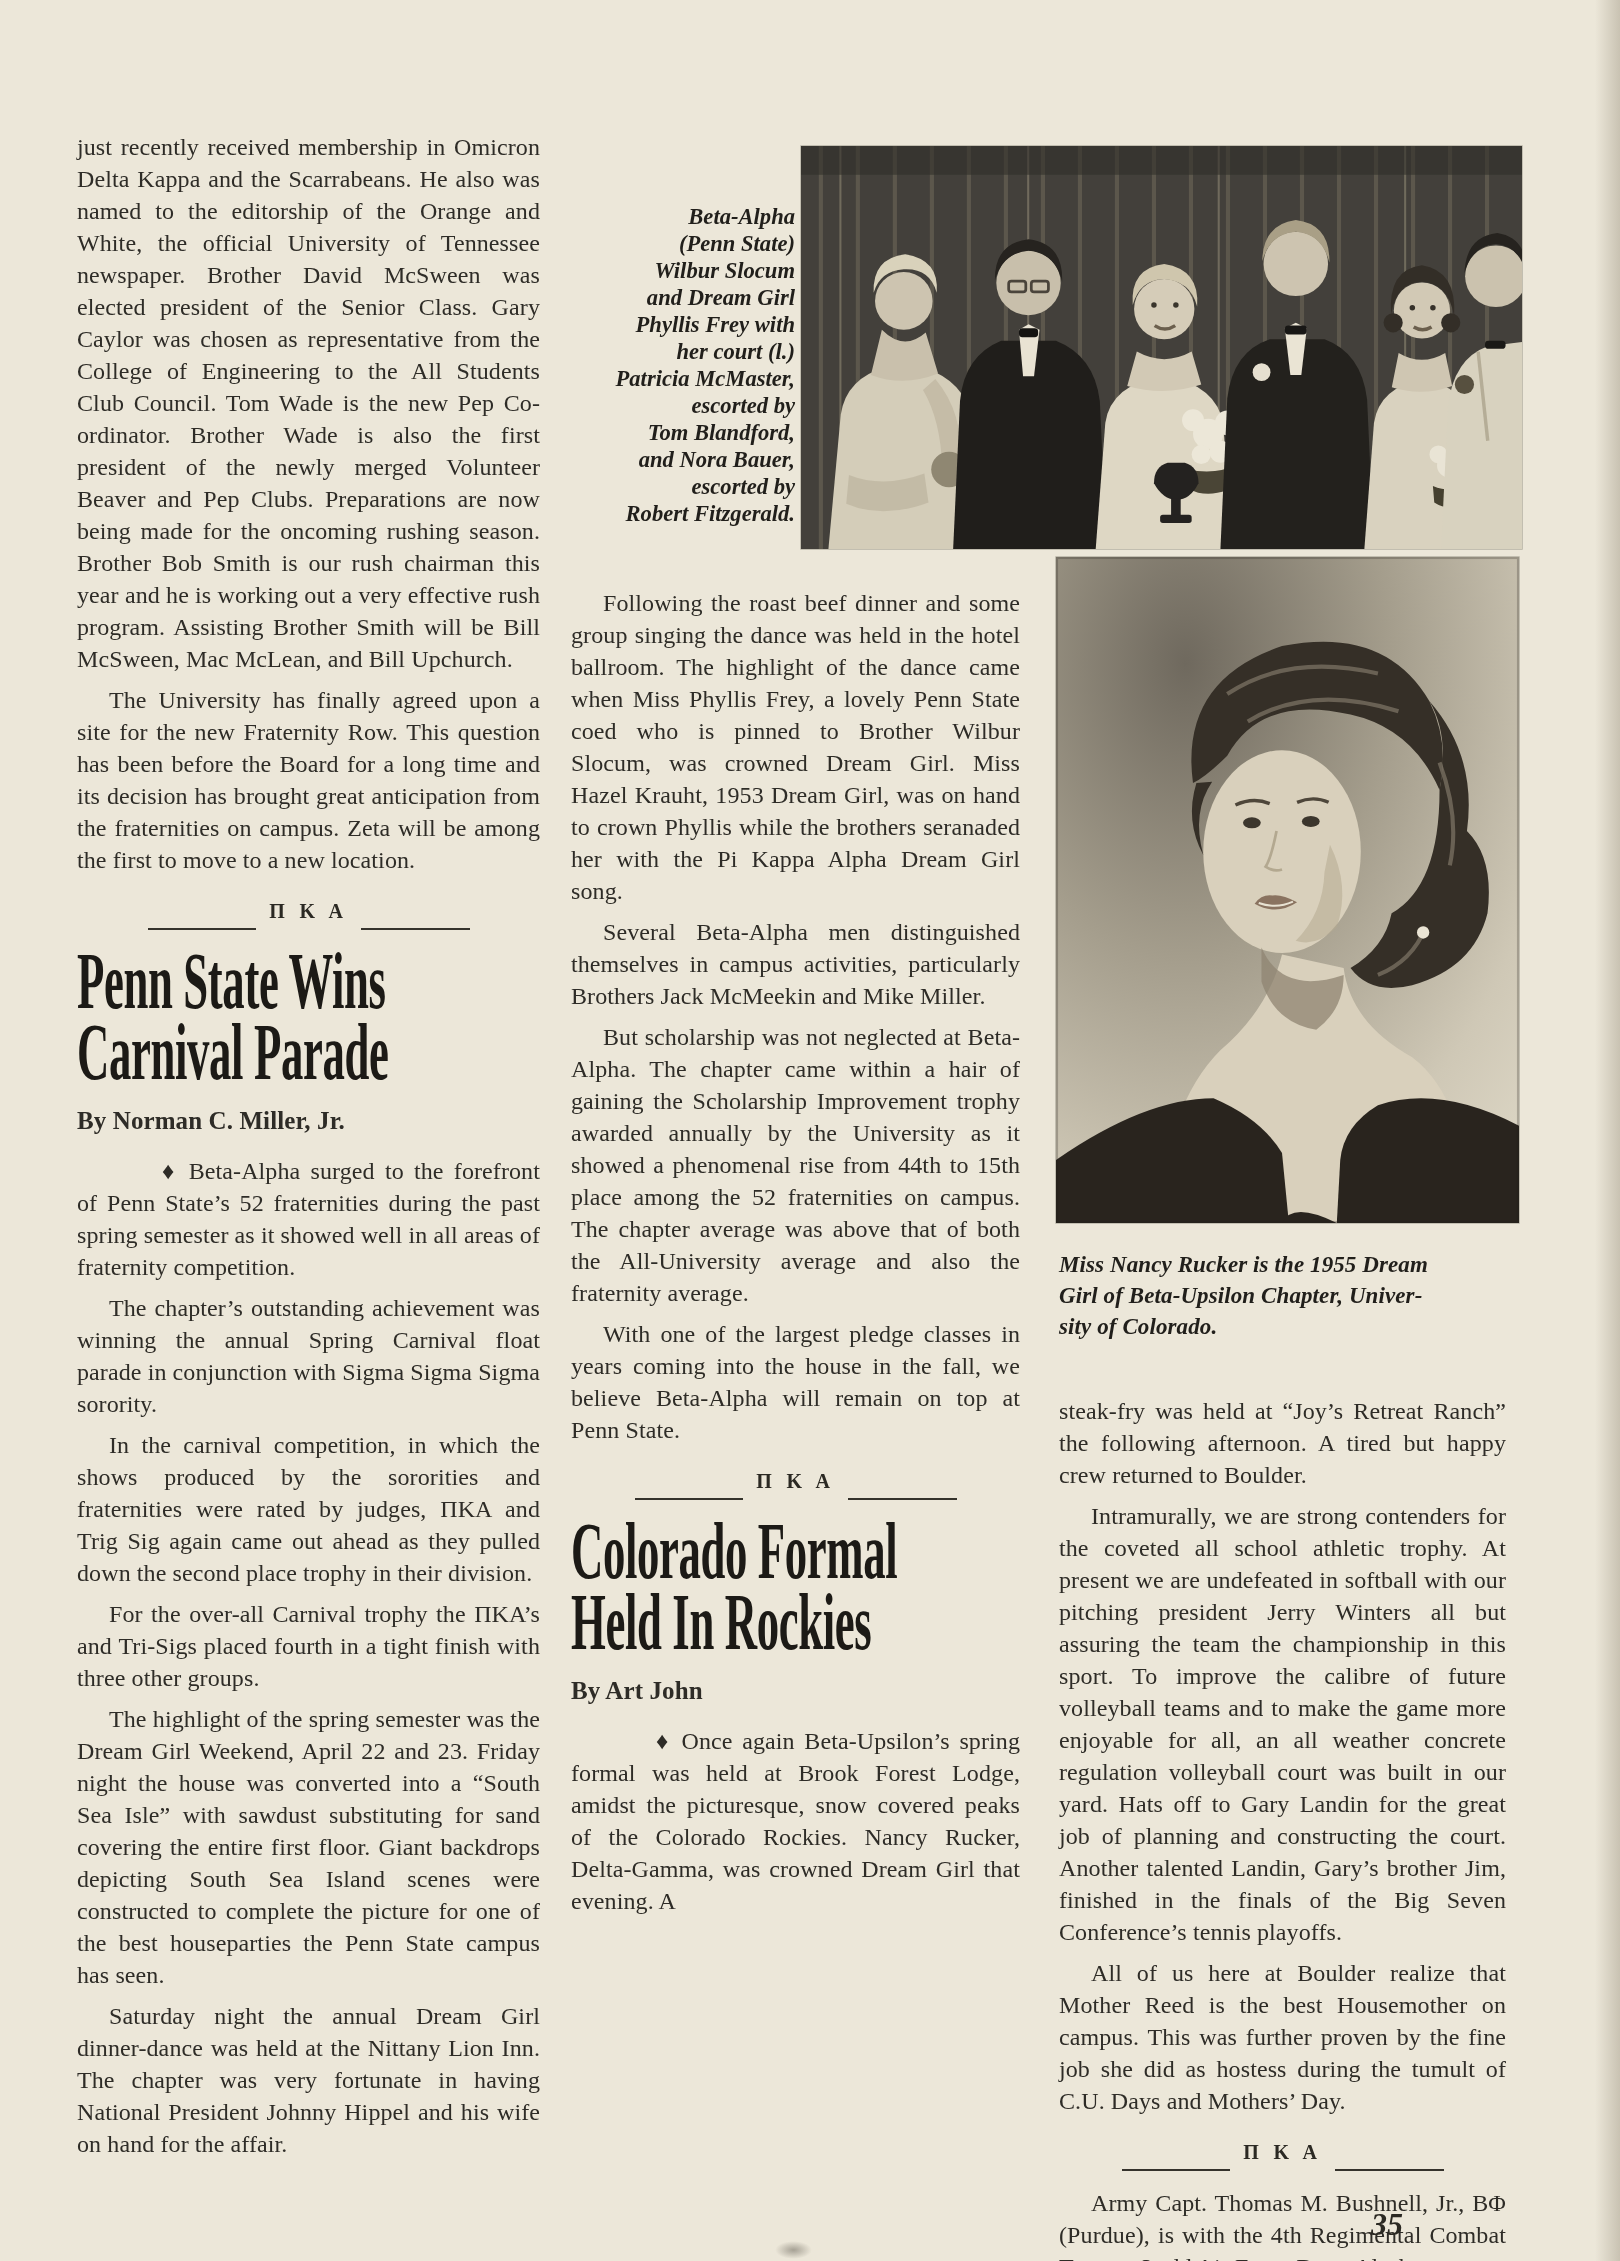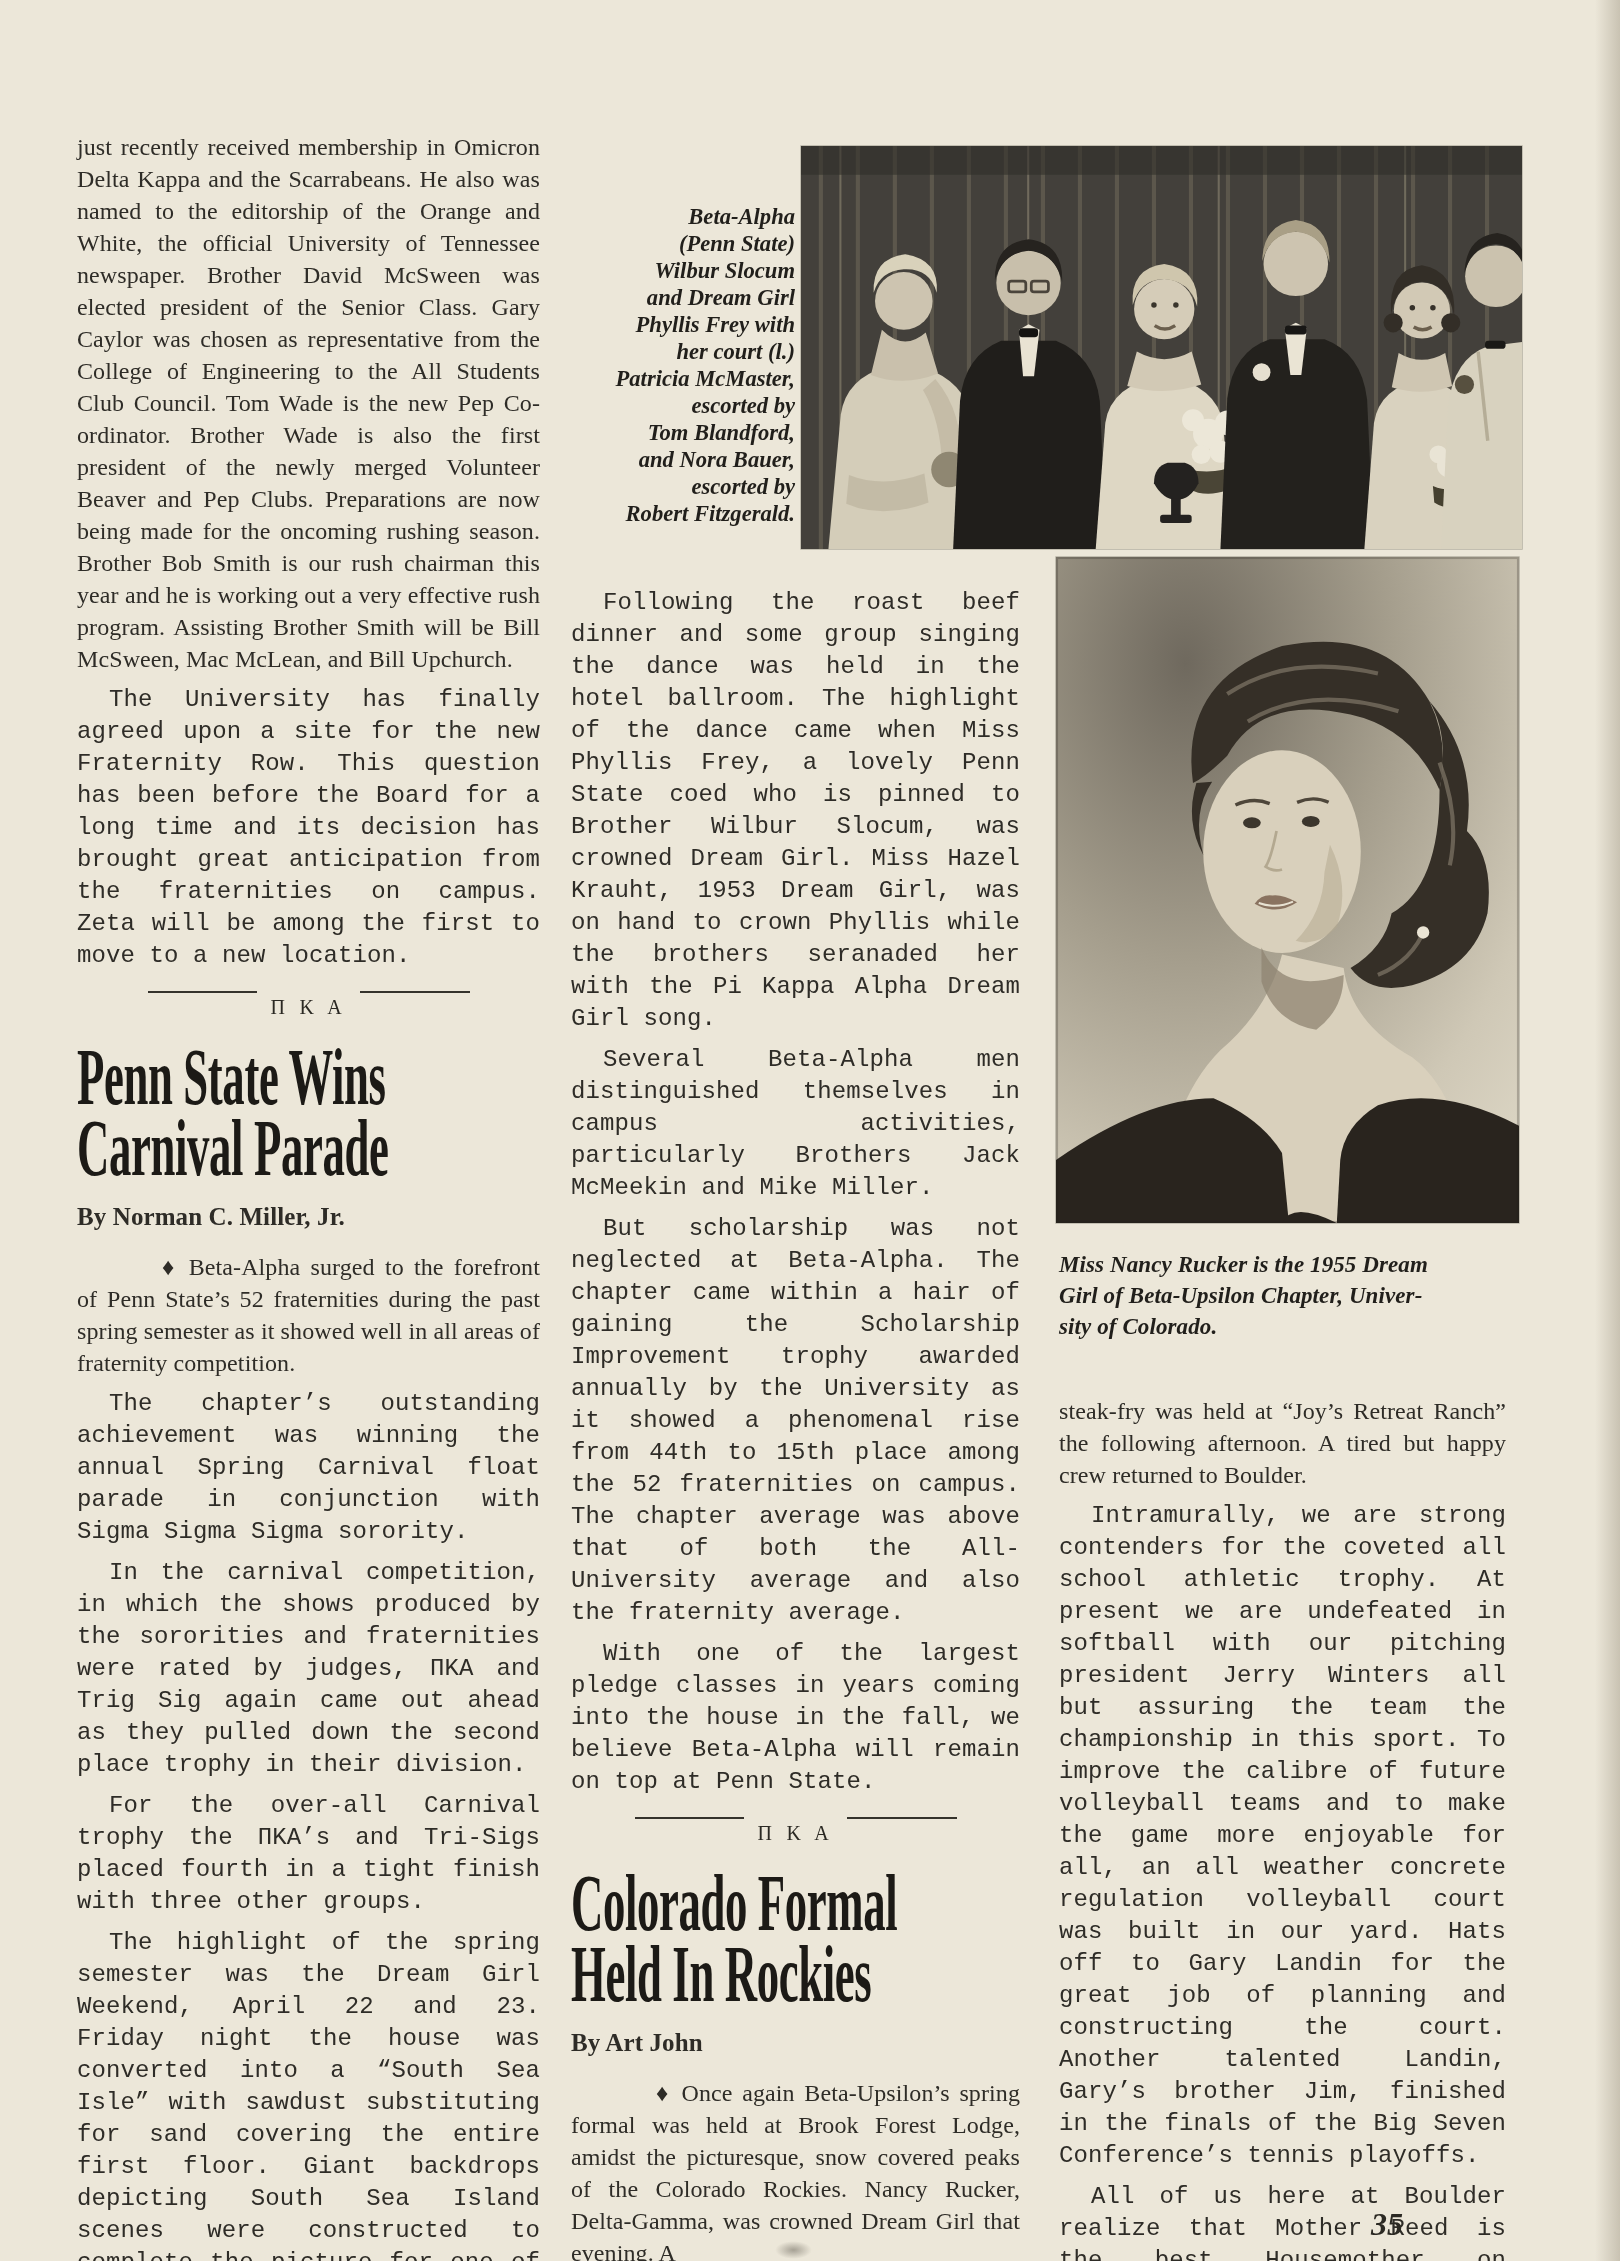--- a/index.html
+++ b/index.html
@@ -2,28 +2,28 @@
 <html lang="en" style="font-size:11px"><head>
 <meta charset="utf-8">
 <style>
   html,body{margin:0;padding:0;background:#8d8779;}
   .page{
     position:relative;width:1620px;height:2261px;background:#ece7d9;
     font-family:"Liberation Serif","DejaVu Serif",serif;color:#2e2c27;overflow:hidden;
   }
   .col{position:absolute;text-align:justify;font-size:24px;line-height:32px;letter-spacing:0.1px;}
   .col p{margin:8px 0 9px 0;}
-  p.ind{text-indent:32px;font-family:Liberation Mono, monospace;}
+  p.ind{text-indent:32px;}
   p.bullet{text-indent:85px;}
   .head{
     font-weight:bold;font-size:80px;line-height:71px;letter-spacing:-0.7px;
     white-space:nowrap;transform:scaleX(0.56);transform-origin:0 50%;color:#1c1a16;margin:0;
   }
   .byline{font-weight:bold;font-size:25px;text-align:left;margin:16.5px 0 18px 0;}
-  .divider{display:flex;align-items:flex-start;gap:13.7px;width:322px;margin:19px auto 16.5px auto;}
+  .divider{display:flex;align-items:flex-end;gap:13.7px;width:322px;margin:19px auto 16.5px auto;font-weight:bold;}
   .divider .rule{flex:1;border-top:2.1px solid #35332c;height:0;}
   .divider .lbl{font-size:20px;letter-spacing:4.8px;white-space:nowrap;padding-bottom:2.7px;color:#2b2923;}
   .caption{font-style:italic;font-weight:bold;color:#211f1b;}
   #caption1{position:absolute;left:566px;top:203px;width:229px;font-size:22.6px;line-height:27px;text-align:right;}
   .cap2block{font-size:23px;line-height:31px;text-align:left;margin-bottom:53px;}
   .photo{position:absolute;box-shadow:0 0 0 0.7px rgba(70,64,52,.35);}
   .photo svg{display:block;width:100%;height:100%;}
   #pageno{position:absolute;left:1371px;top:2206px;font-size:32px;font-style:italic;font-weight:bold;color:#2b2923;}
   #edge-shadow{position:absolute;right:0;top:0;width:25px;height:100%;
     background:linear-gradient(to right, rgba(0,0,0,0), rgba(110,100,78,.28));}

